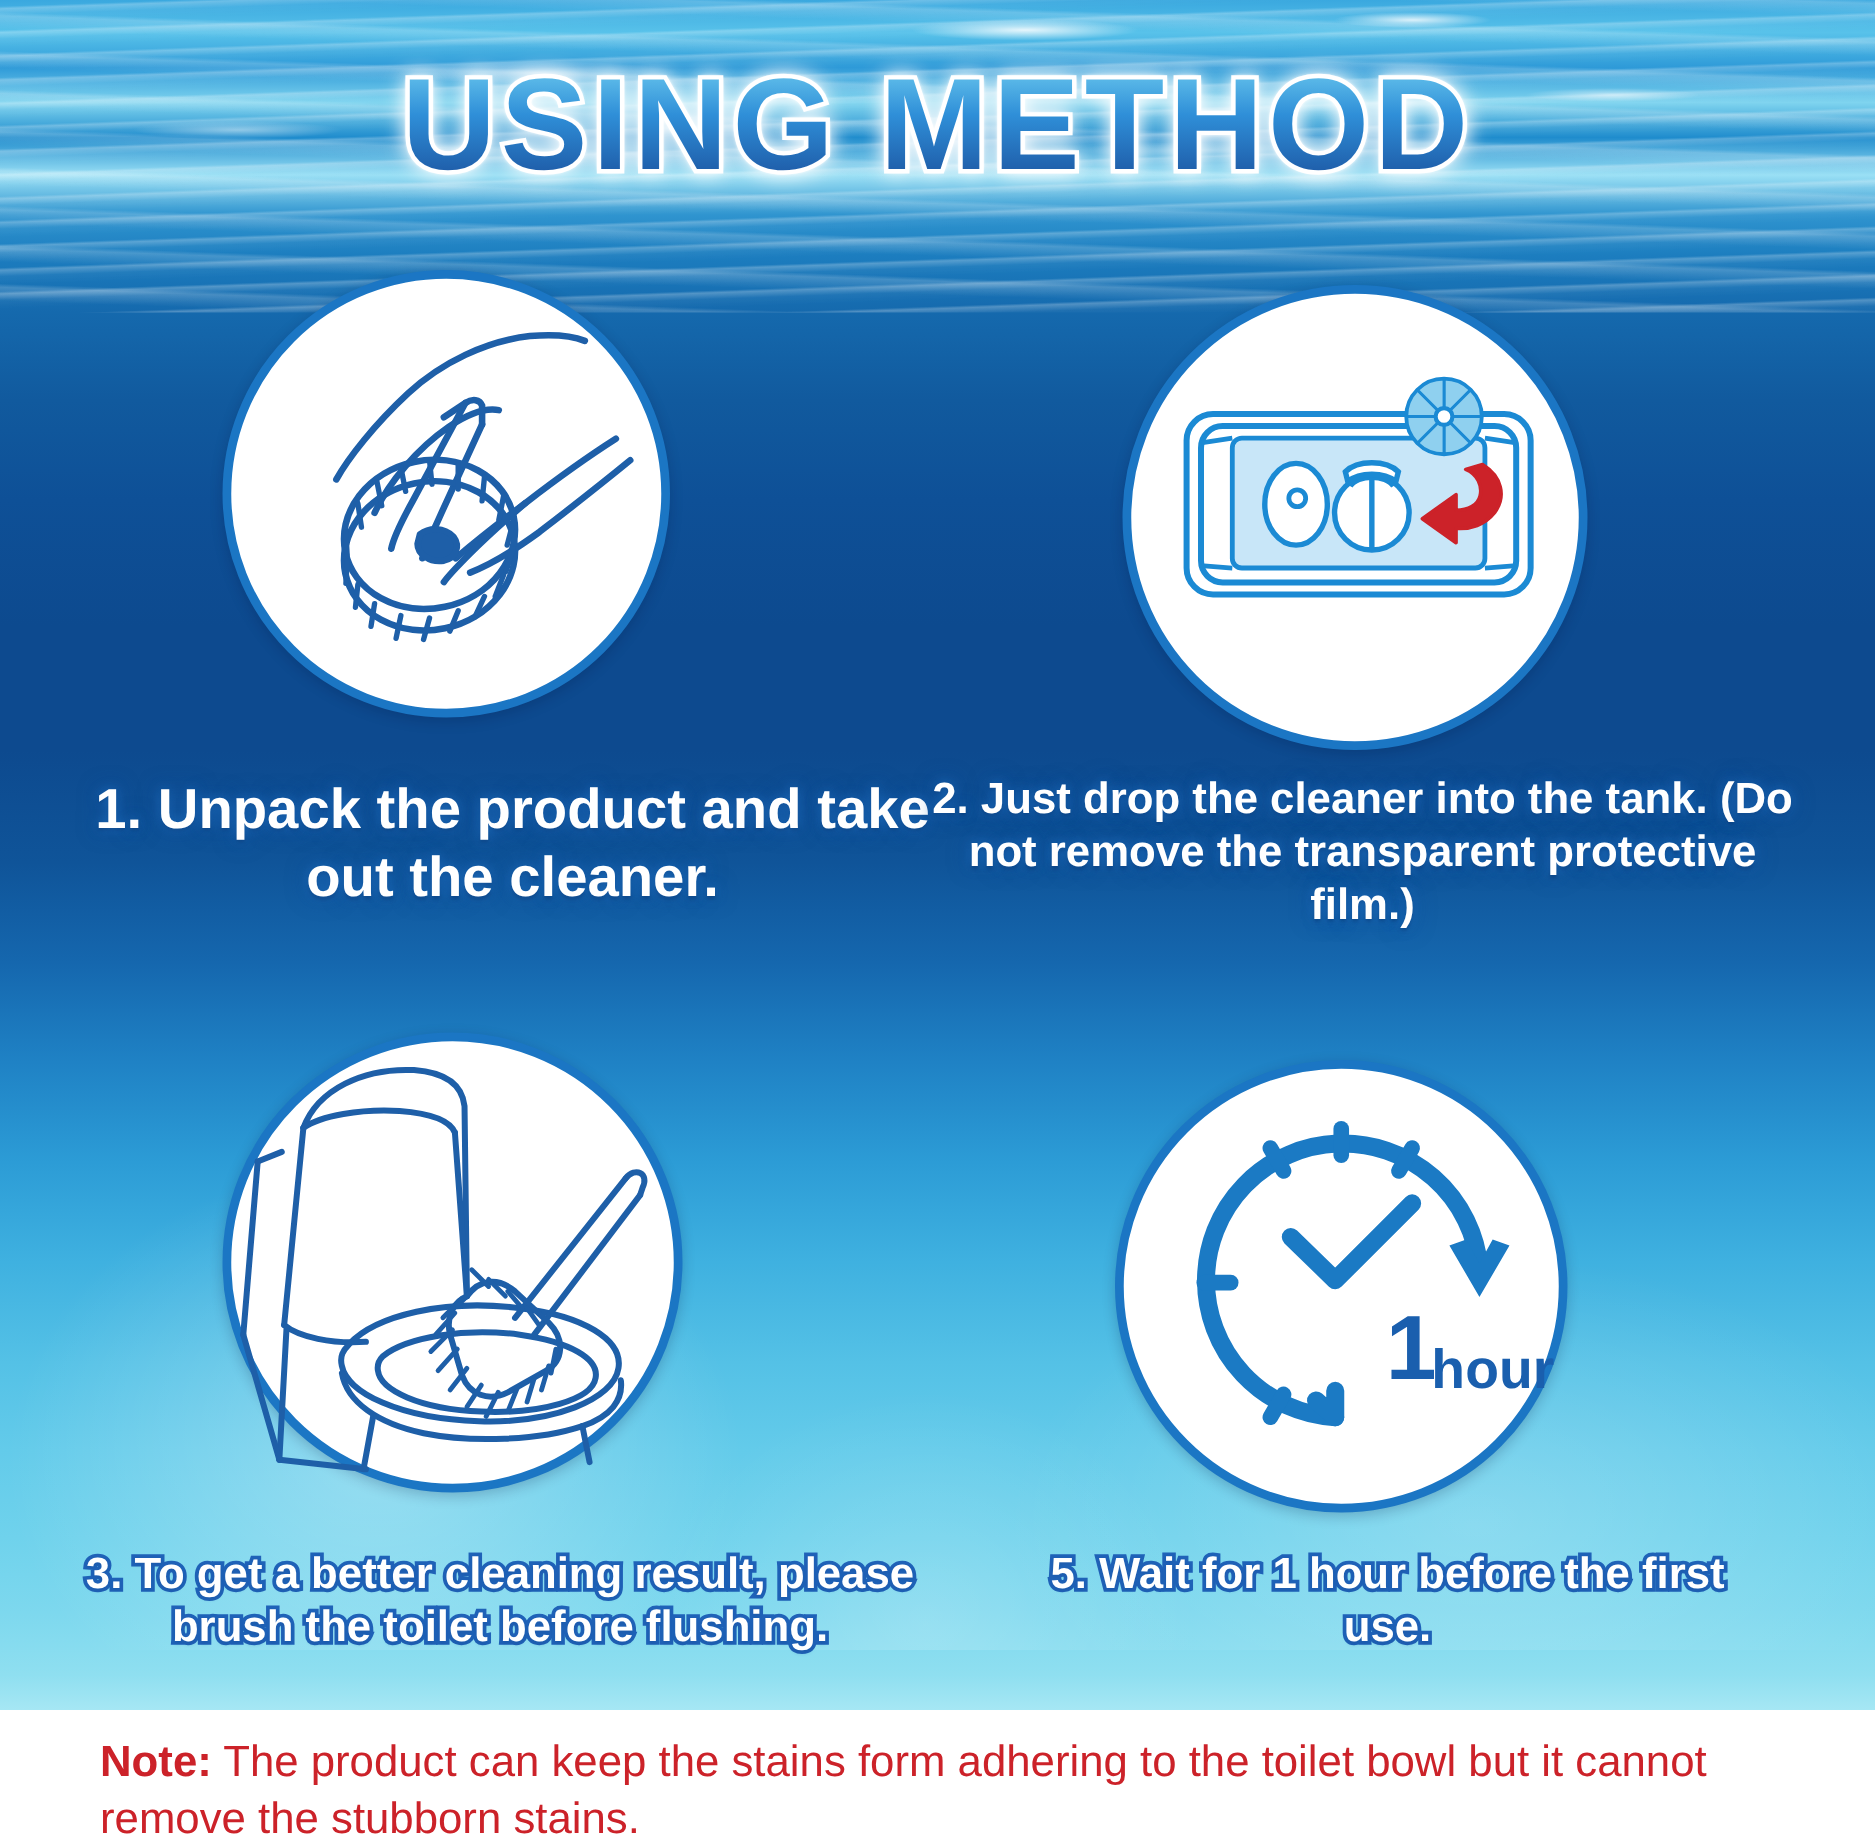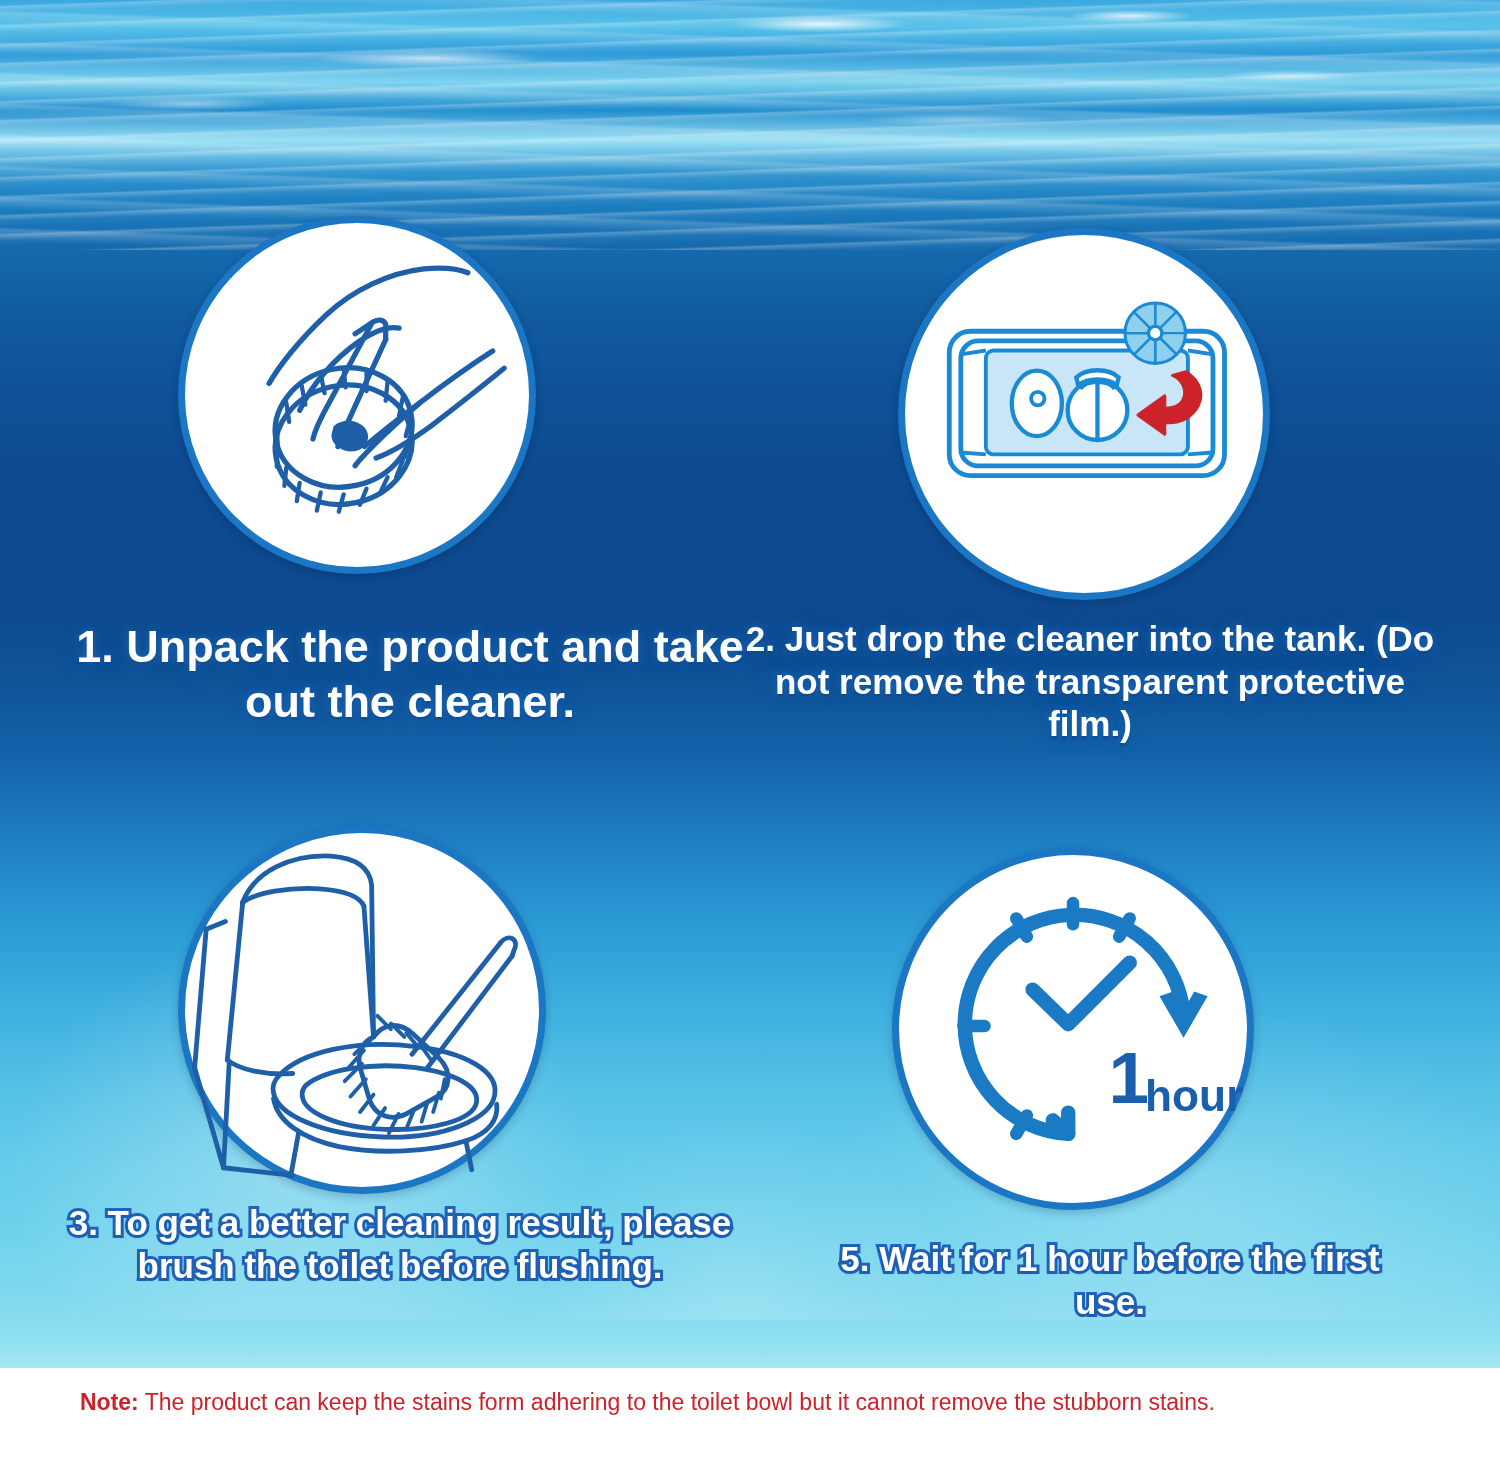--- a/index.html
+++ b/index.html
@@ -132,45 +132,49 @@
   }
   
   .cap.light-bg{
     color:#ffffff;
     -webkit-text-stroke:6px #1f62b8;
     paint-order:stroke fill;
     text-shadow:0 2px 3px rgba(20,70,140,.25);
   }
   #caption-1{left:60px;top:620px;width:700px;font-size:45px;}
   #caption-2{left:740px;top:618px;width:700px;font-size:35px;}
-  #caption-3{left:20px;top:1202px;width:760px;font-size:35px;}
+  #caption-3{left:20px;top:1238px;width:760px;font-size:35px;}
   #caption-4{left:810px;top:1238px;width:600px;font-size:35px;}
 
   
   .note-strip{
     position:absolute;left:0;top:1368px;width:1500px;height:110px;
     background:#ffffff;
   }
   .note-text{
     position:absolute;left:80px;top:1388px;width:1360px;
-    font-size:23px;line-height:1.28;color:#cc2229;
+    font-size:35px;line-height:1.28;color:#cc2229;
     font-family:"Liberation Sans","DejaVu Sans",sans-serif;
   }
   .note-label{font-weight:bold;}
 </style>
 </head>
 <body>
 
 <div id="stage">
 
   <div class="water"></div>
   <div class="ripples"></div>
   <div class="glint"></div>
   <div class="lightbeam"></div>
 
+  <div class="title-wrap">
+    <div class="title-outline">USING METHOD</div>
+    <div class="title">USING METHOD</div>
+  </div>
 
   <div class="circ" id="circle-1">
     <svg viewBox="0 0 360 360">
       <g fill="none" stroke="#1e5fa8" stroke-width="5.5" stroke-linecap="round" stroke-linejoin="round">
 
         <path d="M88 168 C98 150 120 122 148 96 C176 70 214 52 250 48 C272 46 286 48 296 52"></path>
         <path d="M120 196 C132 170 156 142 182 124 C200 112 214 108 224 110"></path>
 
         <path d="M178 116 L196 104 C202 100 208 101 210 106 L210 122"></path>
         <path d="M196 104 L152 186 C142 204 136 216 134 226"></path>

